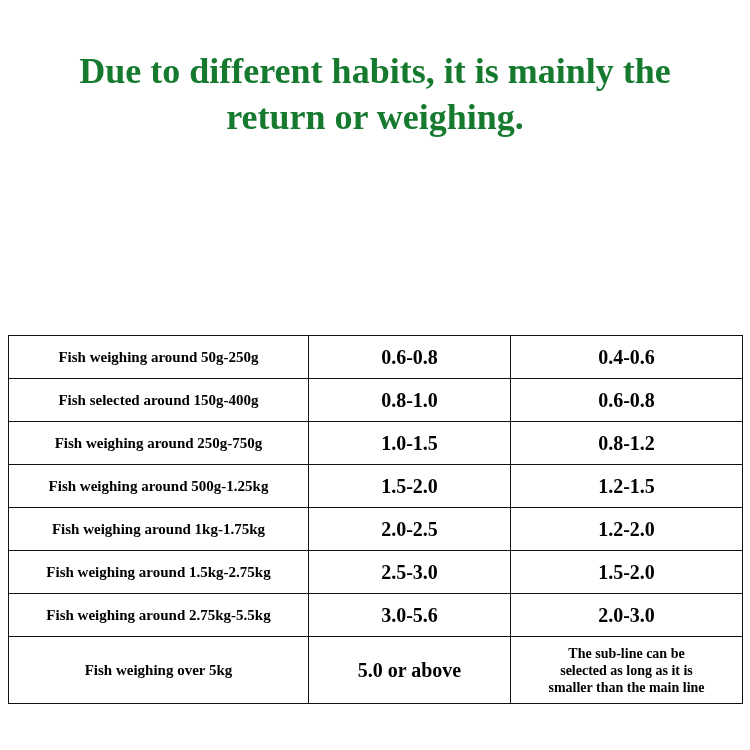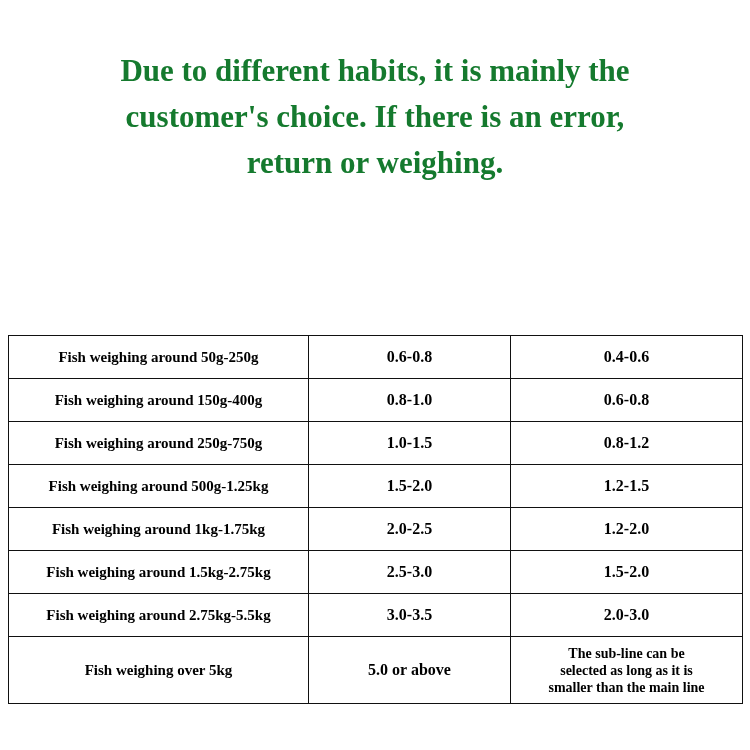--- a/index.html
+++ b/index.html
@@ -16,21 +16,21 @@
   .page {
     position: relative;
     width: 750px;
     height: 750px;
     box-sizing: border-box;
   }
   .headline {
     color: #157a2e;
     font-family: "Liberation Serif", serif;
     font-weight: bold;
-    font-size: 31px;
+    font-size: 36px;
     line-height: 46px;
     text-align: center;
     padding: 48px 40px 0 40px;
     letter-spacing: 0px;
   }
   .headline .line {
     display: block;
     white-space: nowrap;
   }
   .table-wrap {
@@ -65,59 +65,58 @@
   .row-label {
     font-family: "Liberation Serif", serif;
     font-weight: bold;
     font-size: 15px;
     line-height: 18px;
     height: 38px;
   }
   .row-value {
     font-family: "Liberation Serif", serif;
     font-weight: bold;
-    font-size: 16px;
+    font-size: 20px;
     line-height: 22px;
   }
   .row-note {
     font-family: "Liberation Serif", serif;
     font-weight: bold;
     font-size: 14px;
     line-height: 17px;
   }
   tr.last-row td { height: 62px; }
 </style>
 </head>
 <body>
 
 <div class="page">
 
   <div class="headline" style="color: rgb(21, 122, 46);">
     <span class="line">Due to different habits, it is mainly the</span>
-    <span class="line">customer's choice. If there is an error,</span>
     <span class="line">return or weighing.</span>
   </div>
 
   <div class="table-wrap">
     <table class="size-table">
       <colgroup>
         <col class="c1">
         <col class="c2">
         <col class="c3">
       </colgroup>
       <tbody>
 
         <tr>
           <td class="row-label">Fish weighing around 50g-250g</td>
           <td class="row-value">0.6-0.8</td>
           <td class="row-value">0.4-0.6</td>
         </tr>
 
         <tr>
-          <td class="row-label">Fish weighing around 150g-400g</td>
+          <td class="row-label">Fish selected around 150g-400g</td>
           <td class="row-value">0.8-1.0</td>
           <td class="row-value">0.6-0.8</td>
         </tr>
 
         <tr>
           <td class="row-label">Fish weighing around 250g-750g</td>
           <td class="row-value">1.0-1.5</td>
           <td class="row-value">0.8-1.2</td>
         </tr>
 
@@ -134,21 +133,21 @@
         </tr>
 
         <tr>
           <td class="row-label">Fish weighing around 1.5kg-2.75kg</td>
           <td class="row-value">2.5-3.0</td>
           <td class="row-value">1.5-2.0</td>
         </tr>
 
         <tr>
           <td class="row-label">Fish weighing around 2.75kg-5.5kg</td>
-          <td class="row-value">3.0-3.5</td>
+          <td class="row-value">3.0-5.6</td>
           <td class="row-value">2.0-3.0</td>
         </tr>
 
         <tr class="last-row">
           <td class="row-label">Fish weighing over 5kg</td>
           <td class="row-value">5.0 or above</td>
           <td class="row-note">
             <div>The sub-line can be</div>
             <div>selected as long as it is</div>
             <div>smaller than the main line</div>

